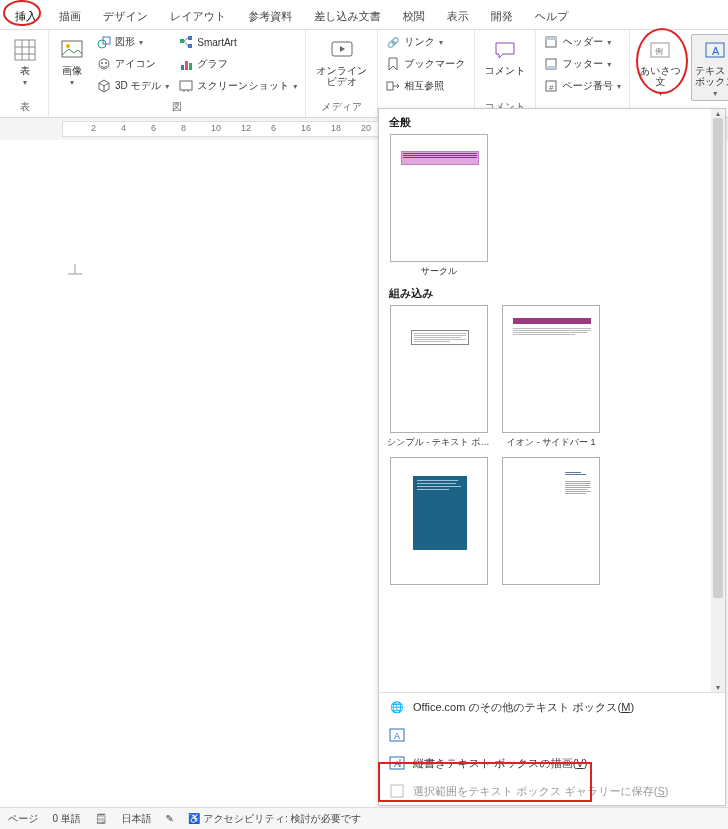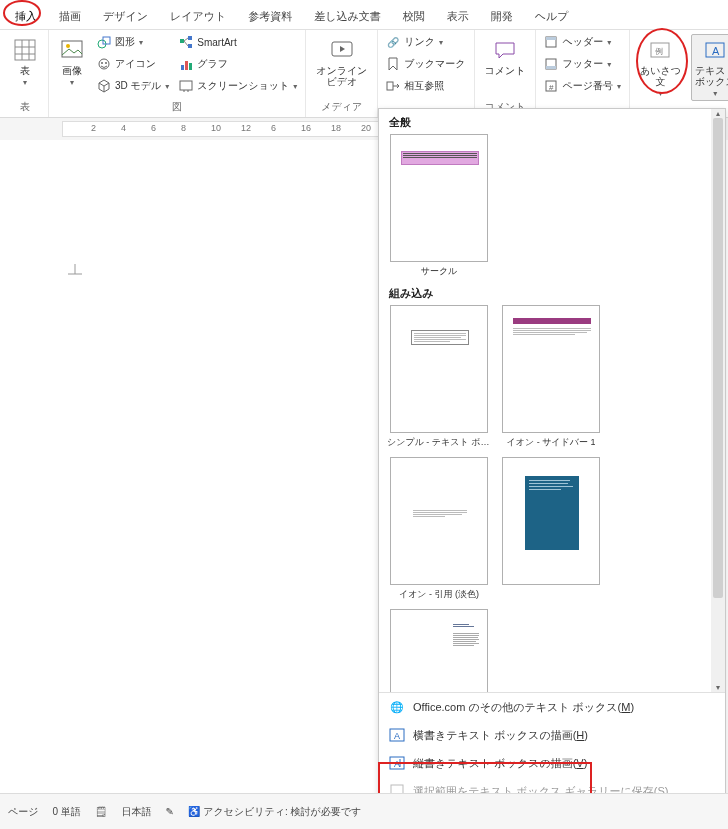--- a/index.html
+++ b/index.html
@@ -129,21 +129,21 @@
     .dd-footer { border-top: 1px solid #e0e0e0; background: #fff; }
     .dd-footer-item {
       display: flex; align-items: center; gap: 8px;
       padding: 6px 10px; font-size: 11px; color: #333; cursor: pointer;
     }
     .dd-footer-item.disabled { color: #9a9a9a; cursor: default; }
     .underline { text-decoration: underline; }
     .ficon { width: 16px; height: 16px; display: flex; align-items: center; justify-content: center; }
     .status-bar {
       position: absolute; left: 0; right: 0; bottom: 0;
-      height: 36px; background: #f6f6f6;
+      height: 22px; background: #f6f6f6;
       border-top: 1px solid #dcdcdc;
       display: flex; align-items: center; gap: 14px;
       padding: 0 8px; font-size: 10px; color: #444;
     }
     .circle-red { position: absolute; border: 2px solid #d22; border-radius: 50%; pointer-events: none; }
     .rect-red { position: absolute; border: 2px solid #d22; pointer-events: none; }
     .dd-body { display: flex; flex: 1; overflow: hidden; }
   </style>
 </head>
 <body>
@@ -452,31 +452,20 @@
             <div class="text-block" style="left:10px;top:22px;width:78px">
               <div class="text-line" style="width:100%"></div>
                 <div class="text-line" style="width:100%"></div>
                 <div class="text-line" style="width:95%"></div>
                 <div class="text-line" style="width:80%"></div>
             </div>
           </div>
           <div class="thumb-label">イオン - サイドバー 1</div>
         </div>
 
-        <div class="thumb-wrap">
-          <div class="thumb">
-            <div class="text-block" style="left:22px;top:52px;width:54px">
-              <div class="text-line" style="width:100%"></div>
-                <div class="text-line" style="width:100%"></div>
-                <div class="text-line" style="width:90%"></div>
-                <div class="text-line" style="width:60%"></div>
-            </div>
-          </div>
-          <div class="thumb-label">イオン - 引用 (淡色)</div>
-        </div>
         <div class="thumb-wrap">
           <div class="thumb">
             <div class="ion-dark" style="position:absolute;left:22px;top:18px;width:54px;height:74px;display:flex;flex-direction:column;gap:2px;padding:4px">
               <div style="height:1px;background:#9fc4d6;width:90%"></div>
                 <div style="height:1px;background:#9fc4d6;width:85%"></div>
                 <div style="height:1px;background:#9fc4d6;width:95%"></div>
                 <div style="height:1px;background:#9fc4d6;width:70%"></div>
             </div>
           </div>
 
@@ -514,21 +503,20 @@
       <span class="ficon">🌐</span>
       <span><span></span>Office.com のその他のテキスト ボックス(<span class="underline">M</span>)</span>
     </div>
     <div class="dd-footer-item">
       <span class="ficon">
           <svg width="16" height="16">
             <rect x="1" y="2" width="14" height="12" fill="none" stroke="#2a6cc2"></rect>
             <text x="5" y="12" font-size="9" fill="#2a6cc2">A</text>
           </svg>
         </span>
-      <span>横書きテキスト ボックスの描画(<span class="underline">H</span>)</span>
     </div>
     <div class="dd-footer-item">
       <span class="ficon">
           <svg width="16" height="16">
             <rect x="1" y="2" width="14" height="12" fill="none" stroke="#2a6cc2"></rect>
             <text x="5" y="12" font-size="9" fill="#2a6cc2">A</text>
             <line x1="11" y1="4" x2="11" y2="12" stroke="#2a6cc2"></line>
           </svg>
         </span>
       <span>縦書きテキスト ボックスの描画(<span class="underline">V</span>)</span>

